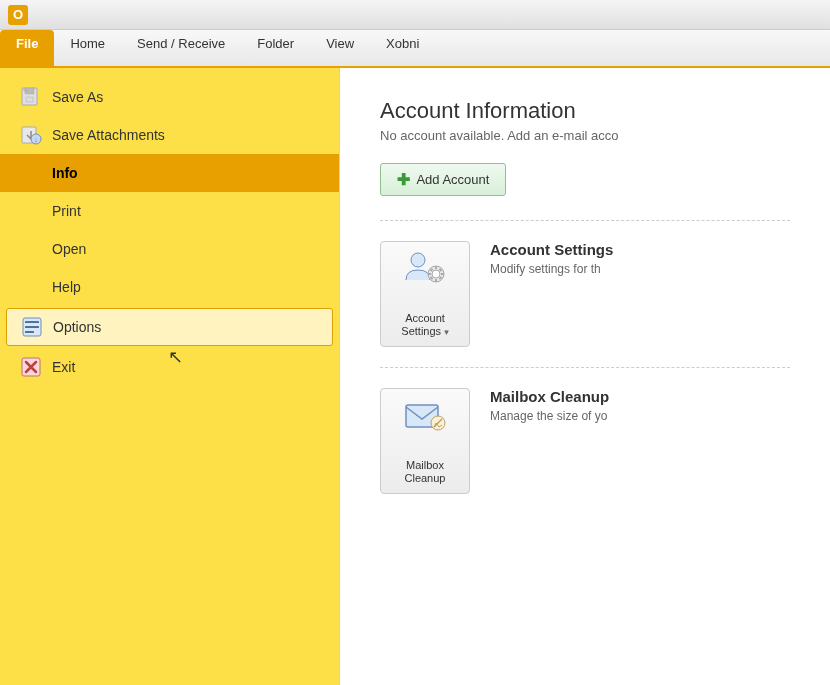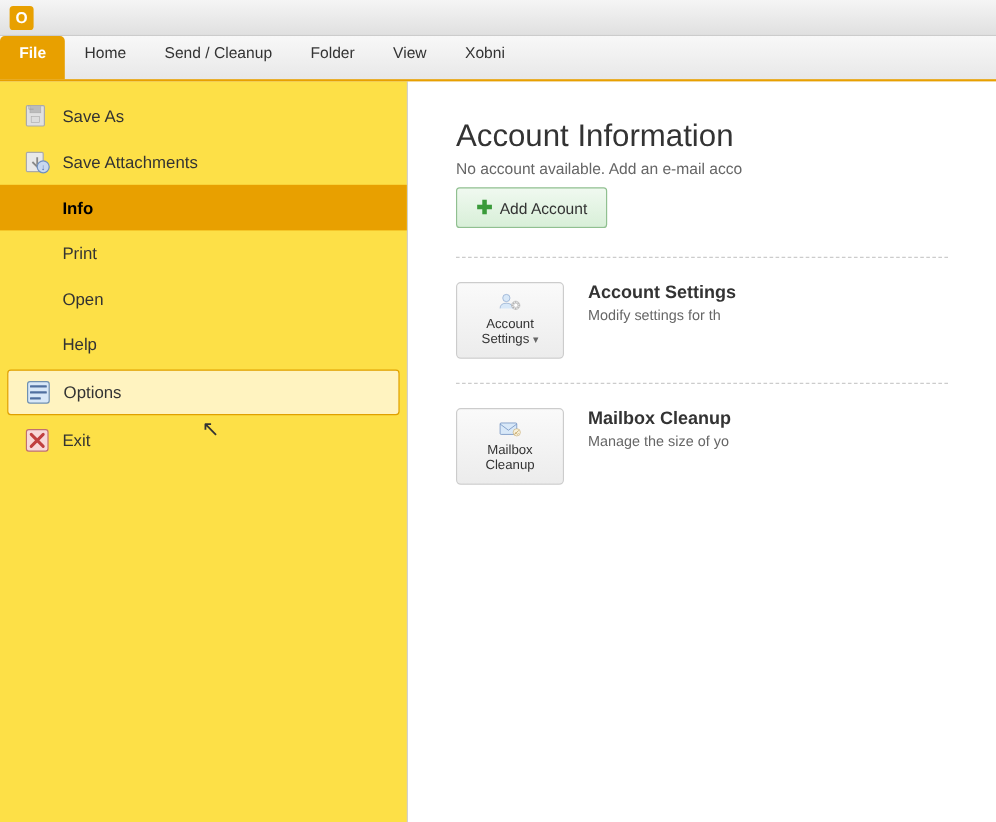--- a/index.html
+++ b/index.html
@@ -103,30 +103,30 @@
 
     
     .content-area {
       flex: 1;
       background: white;
       padding: 30px 40px;
       overflow: hidden;
     }
 
     .content-title {
-      font-size: 26px;
+      font-size: 22px;
       font-weight: 300;
       color: #333;
       margin-bottom: 4px;
     }
 
     .content-subtitle {
       font-size: 13px;
       color: #666;
-      margin-bottom: 8px;
+      margin-bottom: 20px;
     }
 
     .add-account-btn {
       display: inline-flex;
       align-items: center;
       gap: 6px;
       padding: 6px 16px;
       background: linear-gradient(to bottom, #f0f9f0, #d8efd8);
       border: 1px solid #90c090;
       border-radius: 3px;
@@ -153,23 +153,23 @@
       display: flex;
       align-items: flex-start;
       gap: 20px;
       margin-bottom: 20px;
     }
 
     .card-button {
       display: flex;
       flex-direction: column;
       align-items: center;
-      justify-content: flex-end;
+      justify-content: space-between;
       width: 90px;
-      height: 64px;
+      height: 106px;
       border: 1px solid #ccc;
       border-radius: 4px;
       background: linear-gradient(to bottom, #fafafa, #ececec);
       cursor: pointer;
       padding: 8px;
       gap: 4px;
       flex-shrink: 0;
     }
 
     .card-button-label {
@@ -215,21 +215,21 @@
 </div>
 
 <div class="ribbon-tabs">
   <div class="tab active">
     <span>File</span>
   </div>
   <div class="tab">
     <span>Home</span>
   </div>
   <div class="tab">
-    <span>Send / Cleanup</span>
+    <span>Send / Receive</span>
   </div>
   <div class="tab">
     <span>Folder</span>
   </div>
   <div class="tab">
     <span>View</span>
   </div>
   <div class="tab">
     <span>Xobni</span>
   </div>

